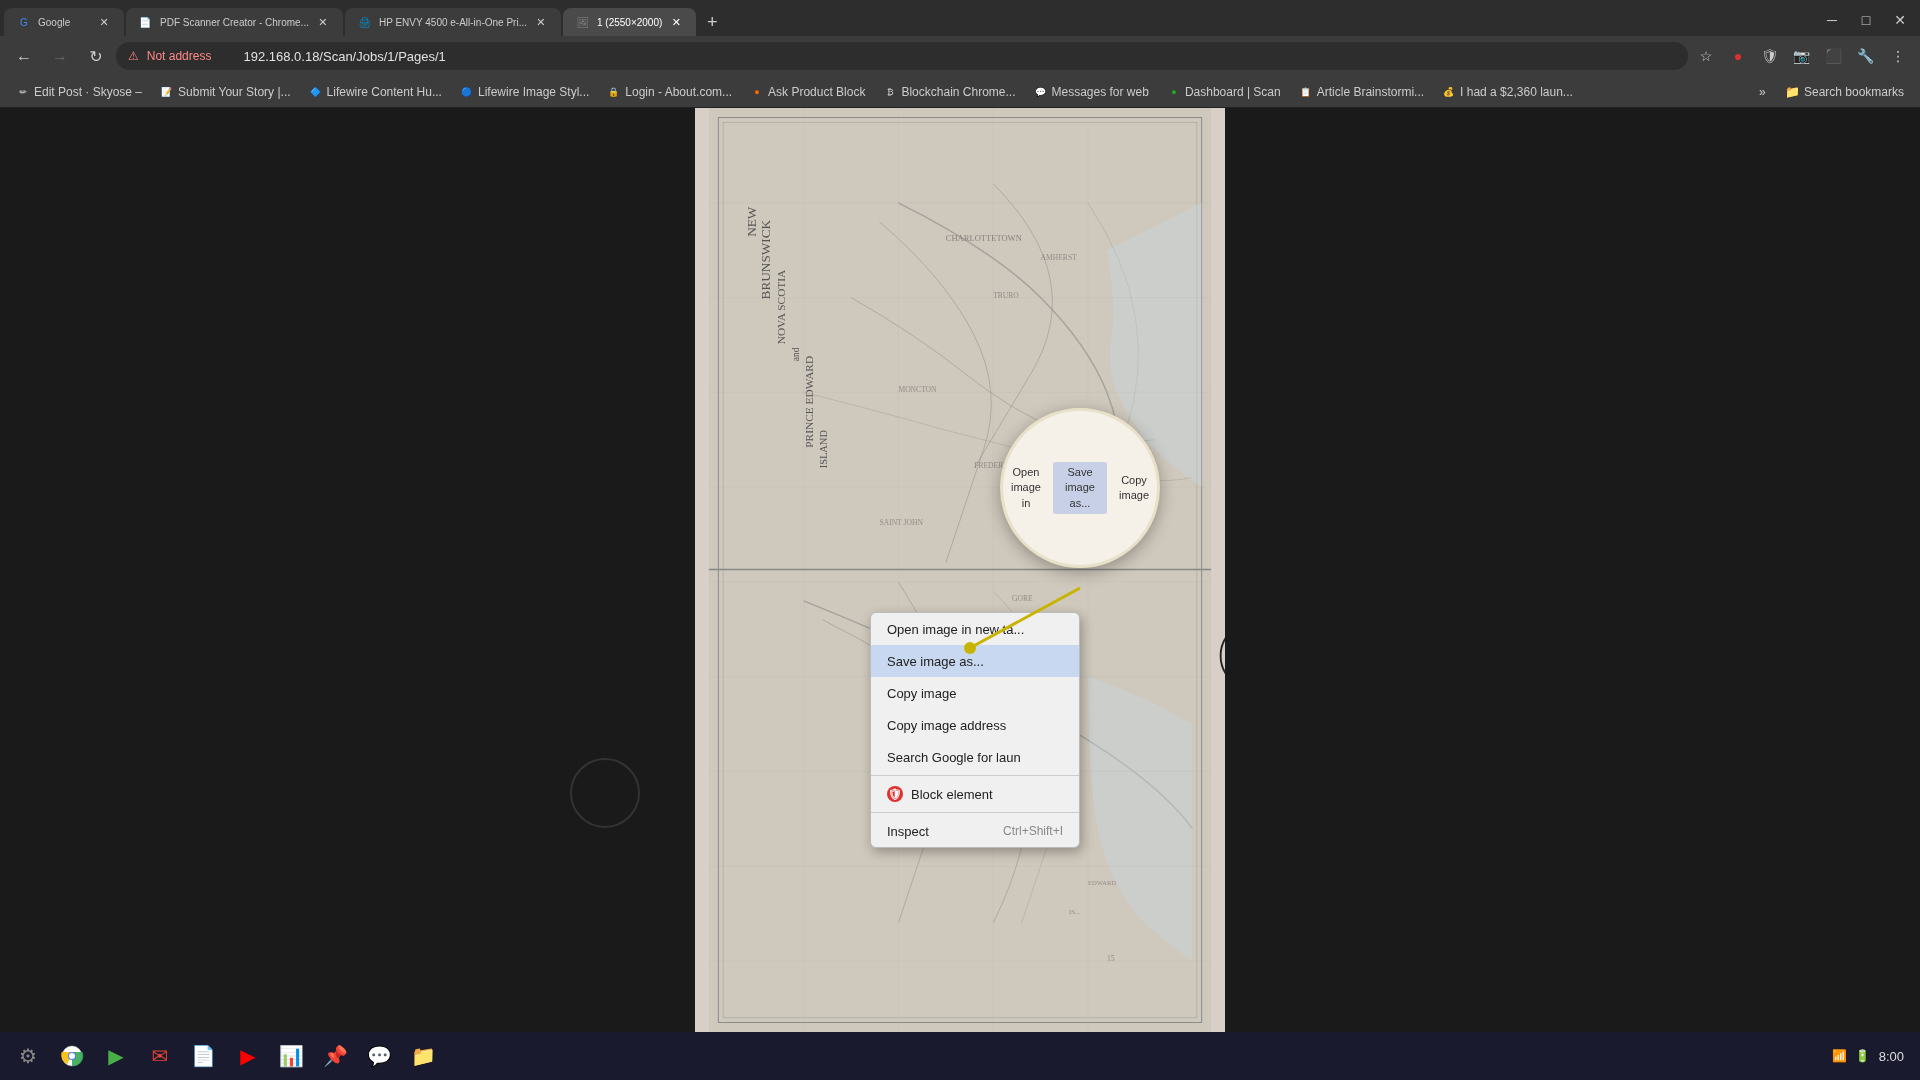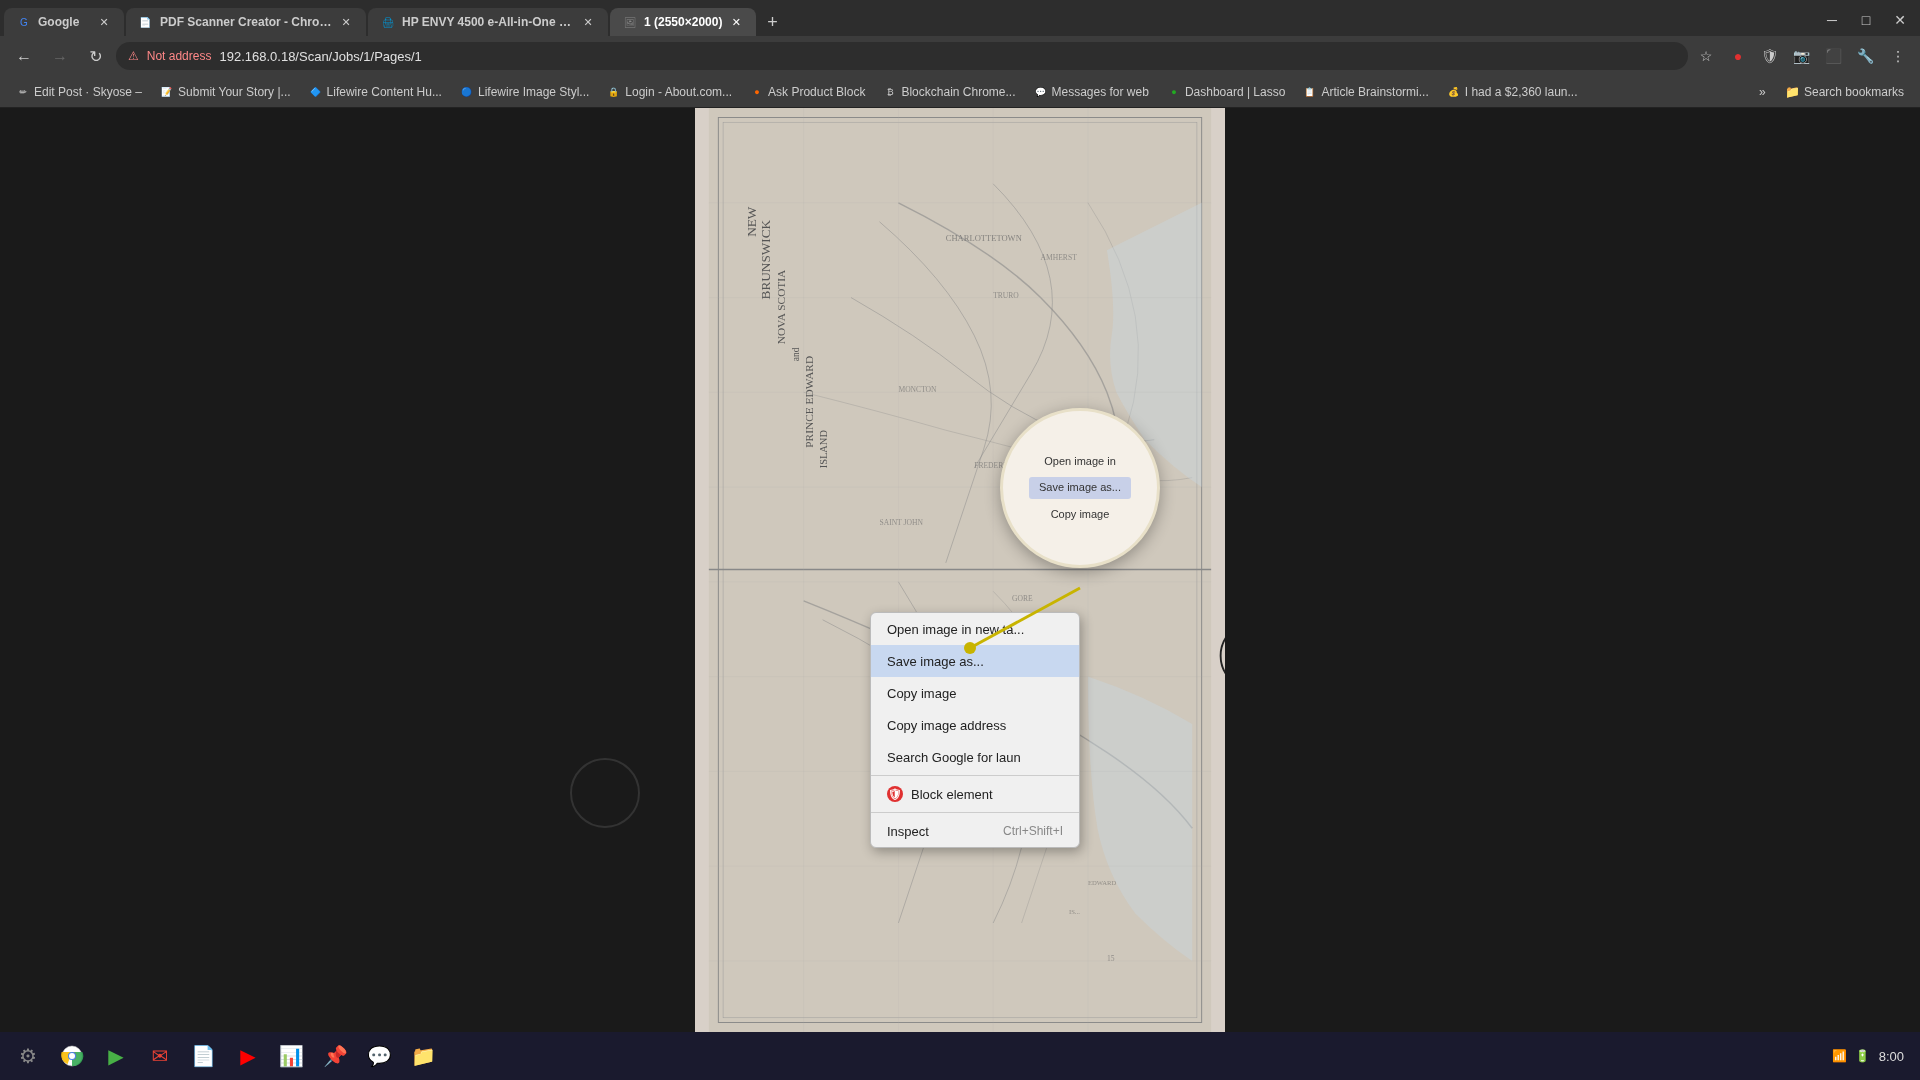--- a/index.html
+++ b/index.html
@@ -55,22 +55,21 @@
       flex-shrink: 0;
       display: flex;
       align-items: center;
       justify-content: center;
       font-size: 10px;
     }
     .tab-label {
       overflow: hidden;
       text-overflow: ellipsis;
       white-space: nowrap;
-      font-size: 12px;
-      font-weight: bold;
+      font-size: 10px;
     }
     .tab-close {
       margin-left: auto;
       width: 16px;
       height: 16px;
       border-radius: 50%;
       display: flex;
       align-items: center;
       justify-content: center;
       font-size: 11px;
@@ -115,21 +114,21 @@
       background: #2d2d2d;
       border-radius: 14px;
       display: flex;
       align-items: center;
       padding: 0 12px;
       gap: 8px;
       color: #ccc;
       font-size: 13px;
     }
     .address-bar .lock-icon { color: #f88; font-size: 12px; }
-    .address-text { color: #e0e0e0; font-size: 13px; }
+    .address-text { color: #e0e0e0; font-size: 13px; margin-left: 24px; }
     .nav-extensions {
       display: flex;
       align-items: center;
       gap: 4px;
     }
     .ext-btn {
       width: 28px;
       height: 28px;
       display: flex;
       align-items: center;
@@ -259,21 +258,21 @@
       top: 300px;
       left: 1000px;
       width: 160px;
       height: 160px;
       border-radius: 50%;
       background: #f5f0e8;
       border: 3px solid #e8e0c8;
       overflow: hidden;
       z-index: 300;
       display: flex;
-      flex-direction: column;
+      flex-direction: row;
       align-items: center;
       justify-content: center;
       gap: 4px;
       box-shadow: 0 4px 16px rgba(0,0,0,0.3);
     }
     .magnify-bubble-text {
       font-size: 11px;
       color: #333;
       text-align: center;
       font-weight: 500;
@@ -444,21 +443,21 @@
     <div class="bookmark-item">
       <span class="bookmark-favicon">₿</span>
       <span>Blockchain Chrome...</span>
     </div>
     <div class="bookmark-item">
       <span class="bookmark-favicon">💬</span>
       <span>Messages for web</span>
     </div>
     <div class="bookmark-item">
       <span class="bookmark-favicon" style="color:#2a2">●</span>
-      <span>Dashboard | Lasso</span>
+      <span>Dashboard | Scan</span>
     </div>
     <div class="bookmark-item">
       <span class="bookmark-favicon">📋</span>
       <span>Article Brainstormi...</span>
     </div>
     <div class="bookmark-item">
       <span class="bookmark-favicon">💰</span>
       <span>I had a $2,360 laun...</span>
     </div>
     <div class="bookmarks-overflow">

